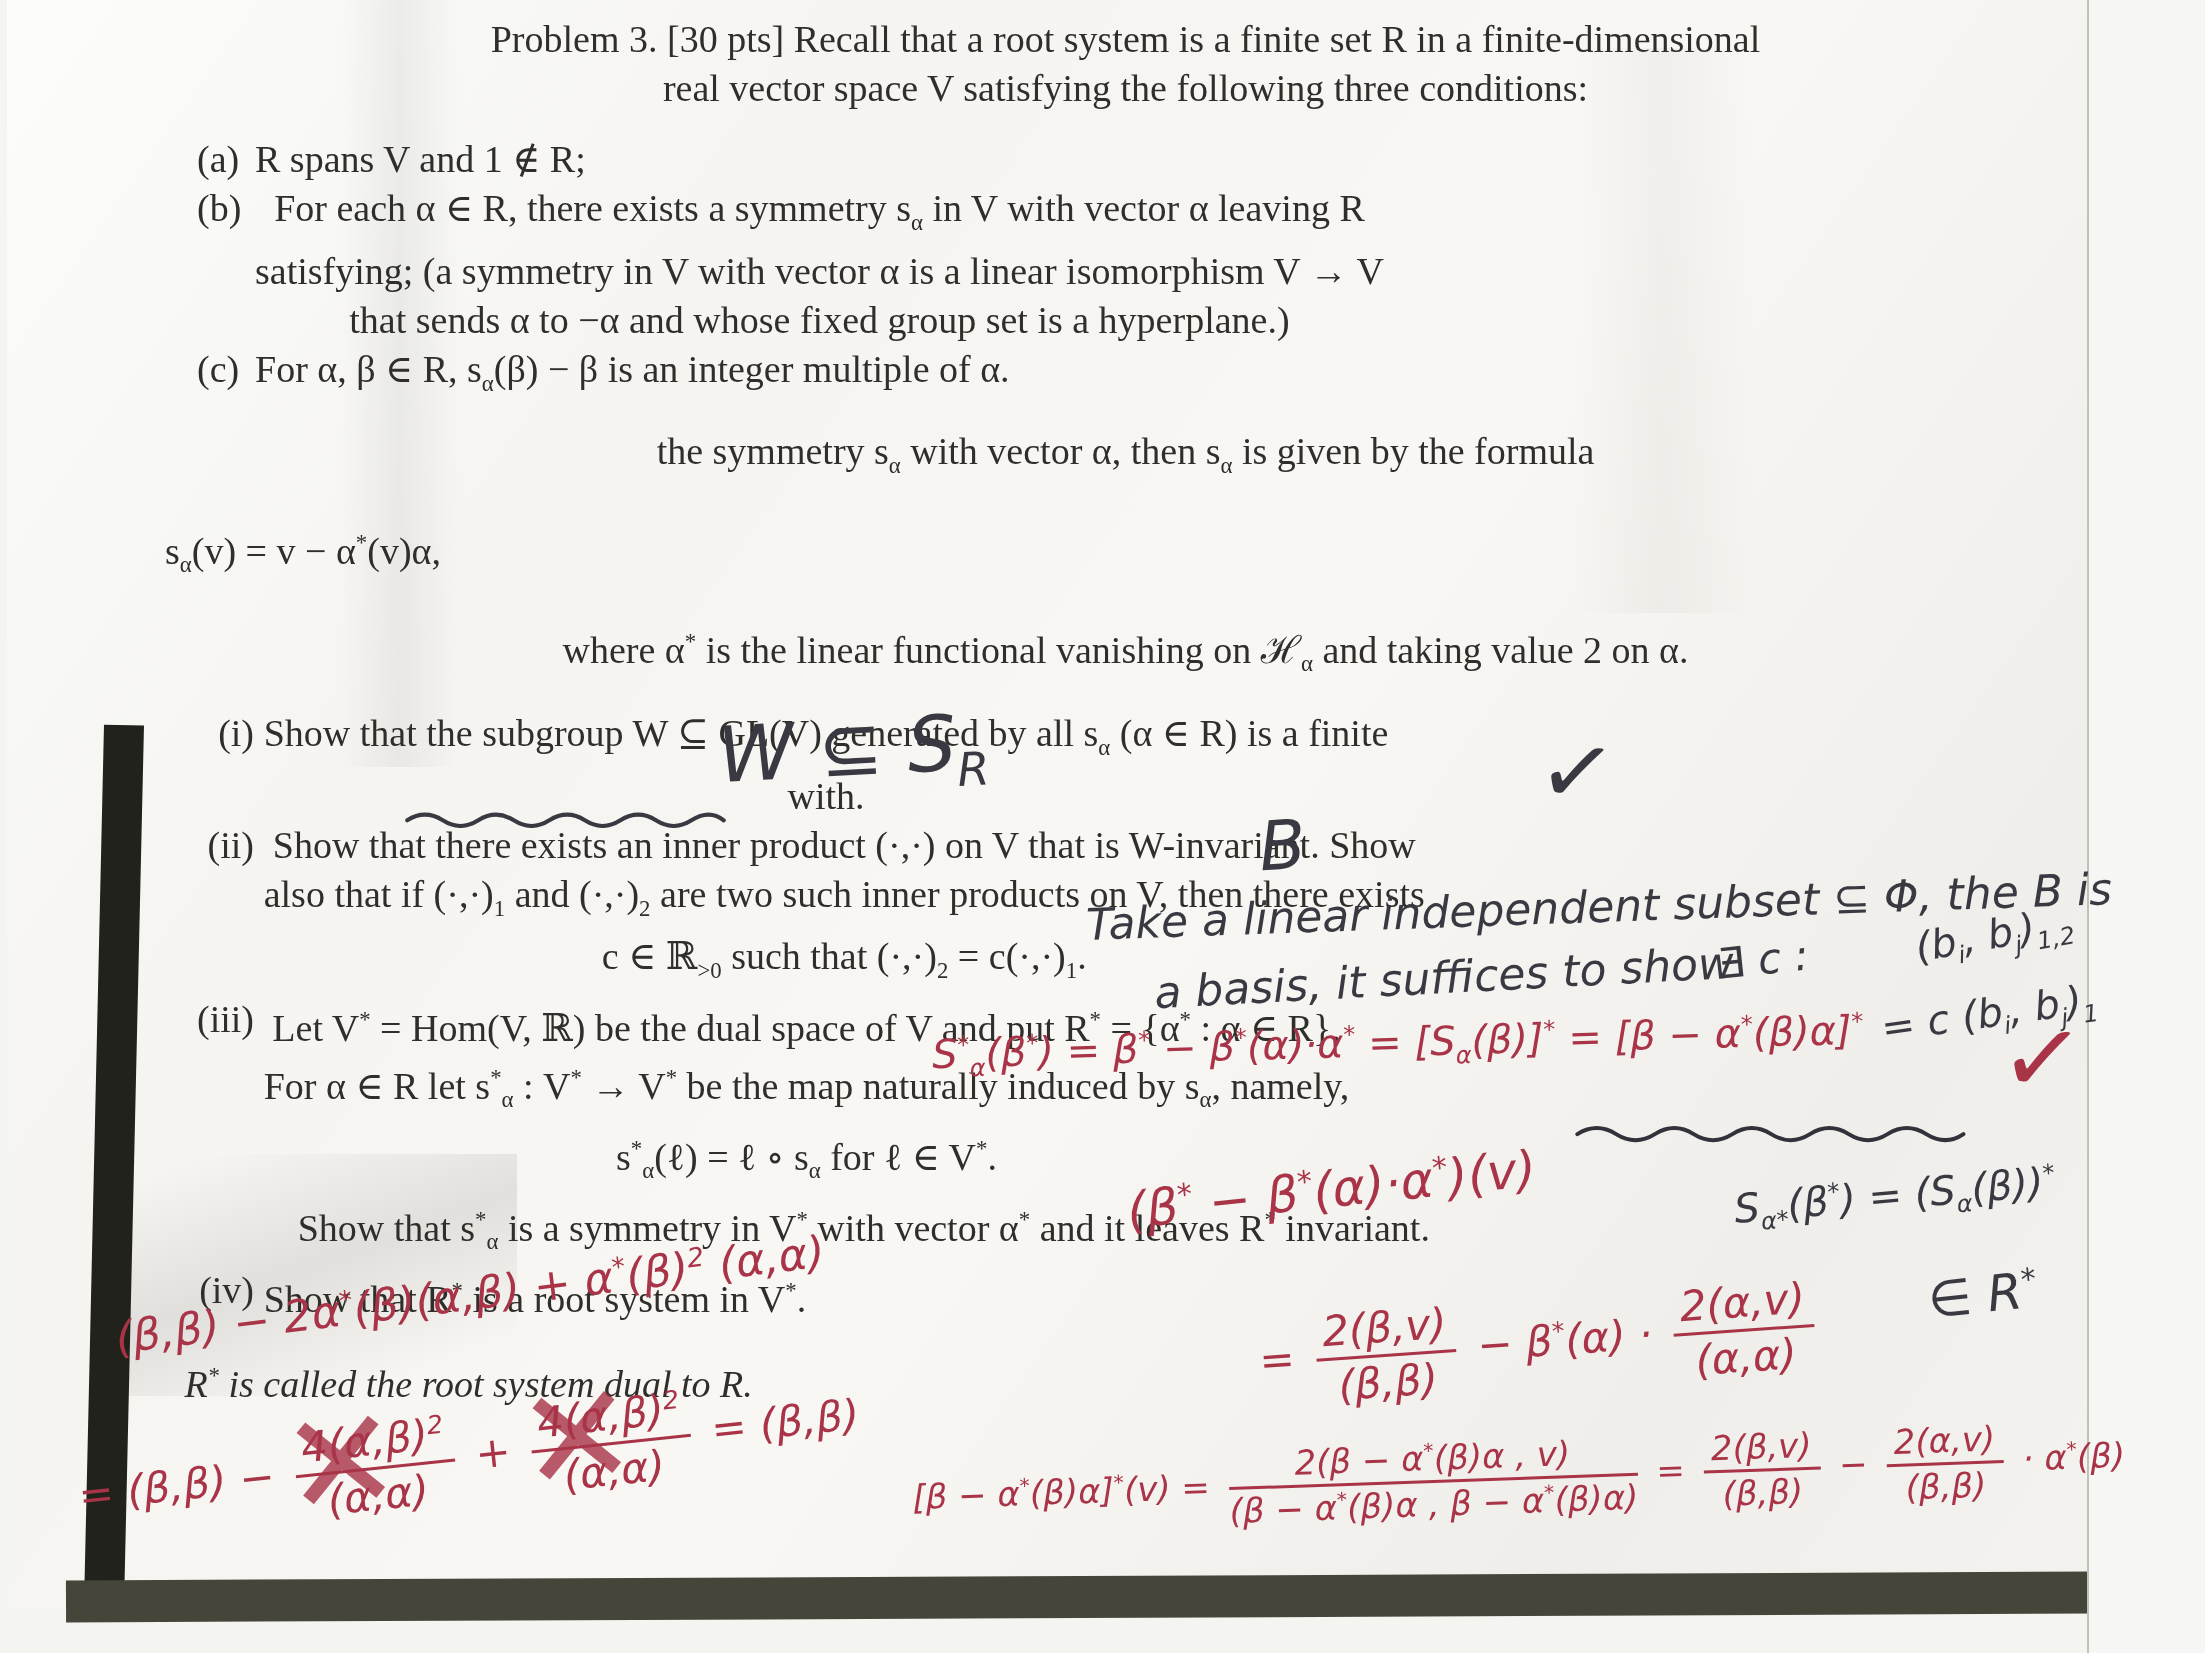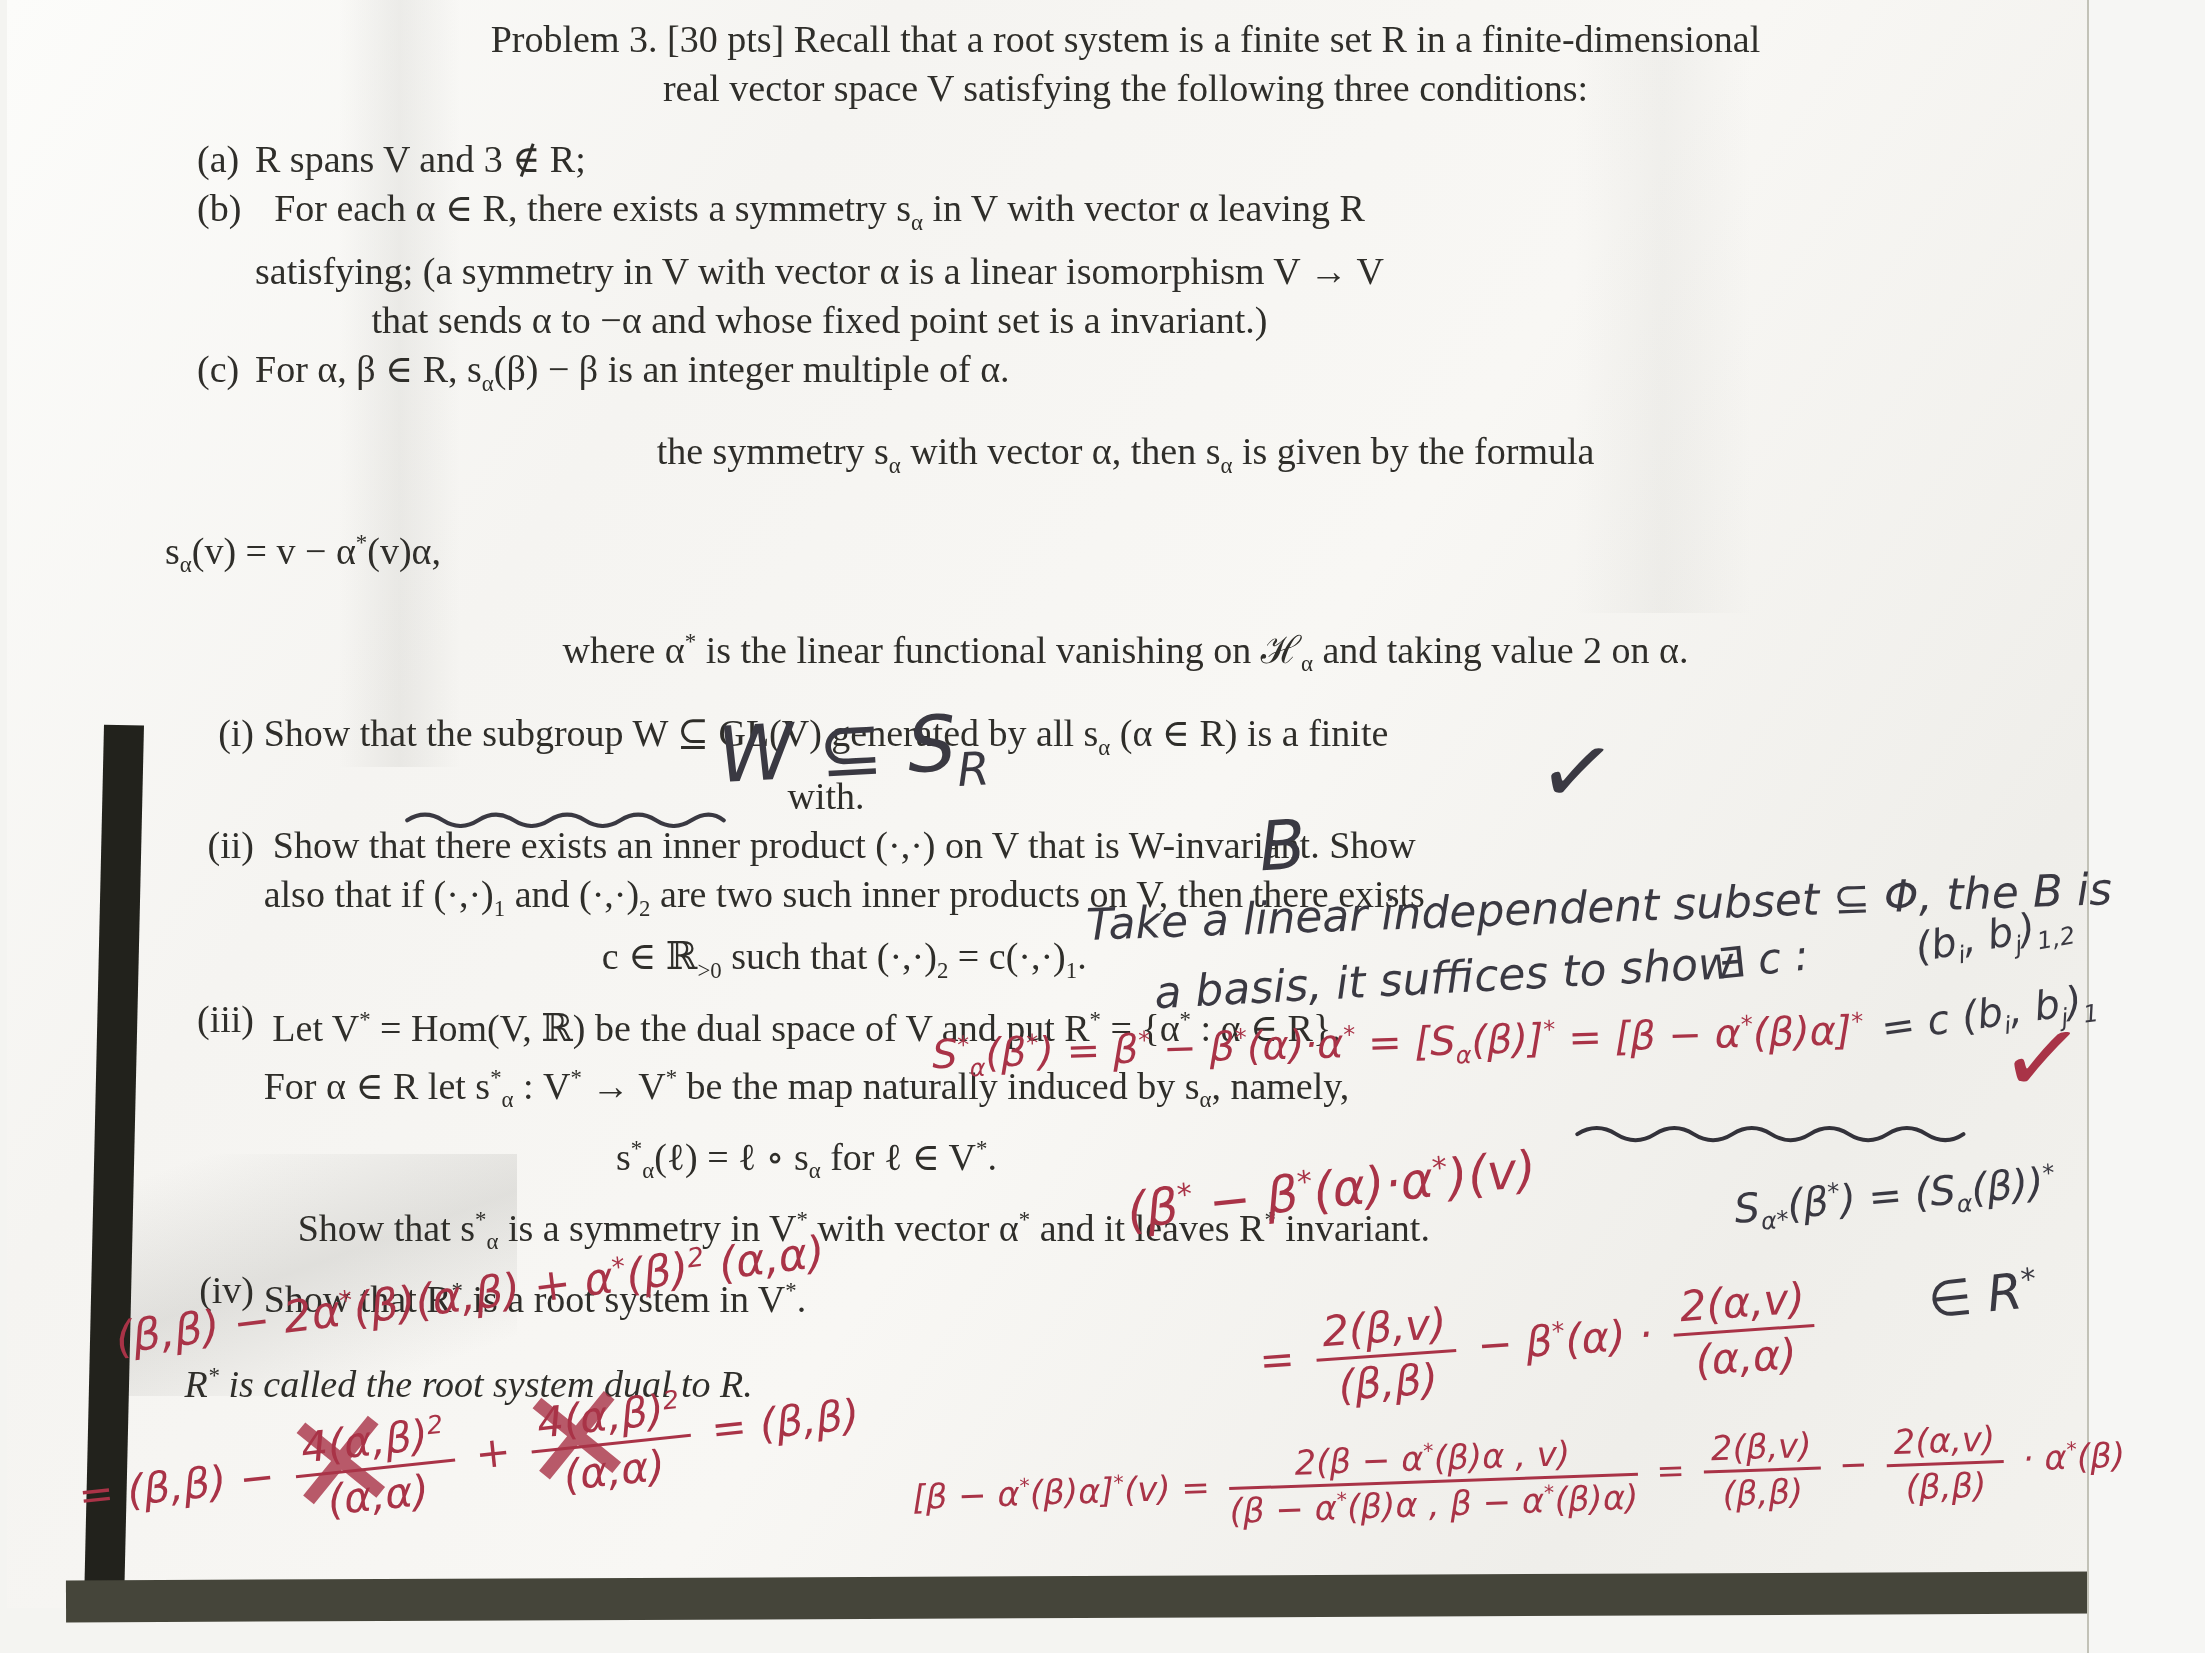--- a/index.html
+++ b/index.html
@@ -50,29 +50,29 @@
   <div class="right-strip"></div>
 
   <div class="doc">
     <div class="line">Problem 3. [30 pts] Recall that a root system is a finite set R in a finite-dimensional</div>
     <div class="line">real vector space V satisfying the following three conditions:</div>
     <div class="gap28"></div>
 
     <div class="cond">
       <span class="clabel">(a)</span>
       <div>
-          <div class="line">R spans V and 3 ∉ R;</div>
+          <div class="line">R spans V and 1 ∉ R;</div>
         </div>
     </div>
     <div class="cond">
       <span class="clabel">(b)</span>
       <div>
         <div class="line">For each α ∈ R, there exists a symmetry s<sub>α</sub> in V with vector α leaving R</div>
         <div class="line">satisfying; (a symmetry in V with vector α is a linear isomorphism V → V</div>
-        <div class="line">that sends α to −α and whose fixed point set is a invariant.)</div>
+        <div class="line">that sends α to −α and whose fixed group set is a hyperplane.)</div>
       </div>
     </div>
     <div class="cond">
       <span class="clabel">(c)</span>
       <div>
           <div class="line">For α, β ∈ R, s<sub>α</sub>(β) − β is an integer multiple of α.</div>
         </div>
     </div>
 
     <div class="gap24"></div>

